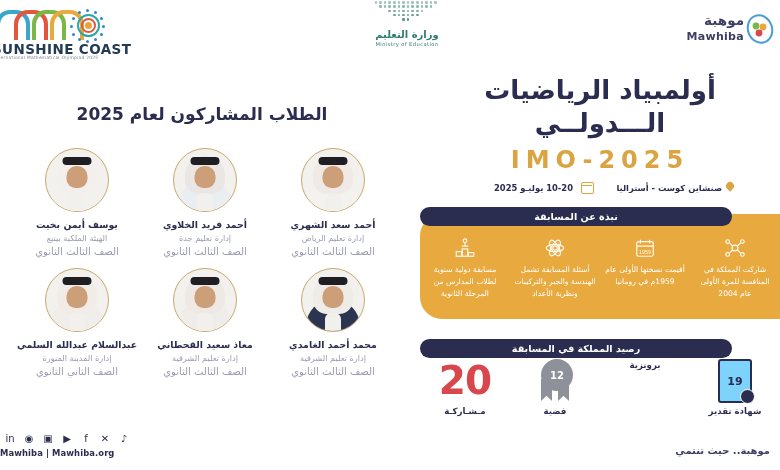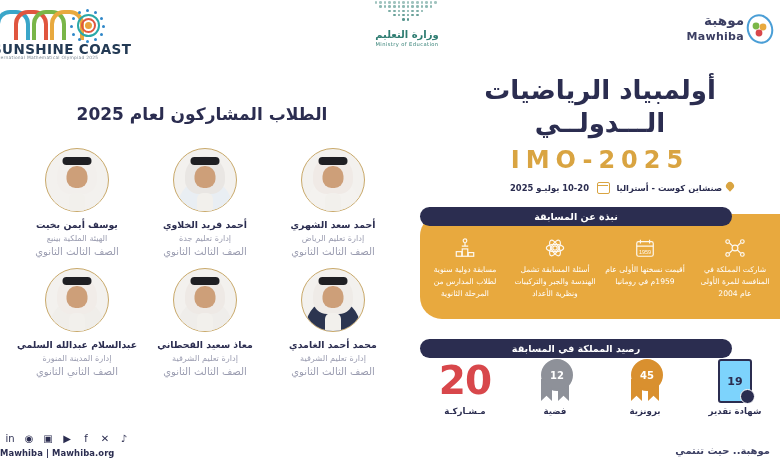--- a/index.html
+++ b/index.html
@@ -289,21 +289,21 @@
       <span>الـــدولــي</span>
     </div>
 
     <div class="imo-2025">IMO-2025</div>
 
     <div class="meta">
       <div class="meta-item" style="right:36px;top:0;">
         <span class="pin"></span>
         <span>صنشاين كوست - أستراليا</span>
       </div>
-      <div class="meta-item" style="right:160px;top:0;gap:8px;">
+      <div class="meta-item" style="right:176px;top:0;gap:8px;">
         <span class="cal"></span>
         <span>10-20 يوليـو 2025</span>
       </div>
     </div>
 
     <div class="gold-card"></div>
     <div class="pill pill-about">نبذة عن المسابقة</div>
     <div class="facts" id="factsRow">
         <div class="fact">
           <div class="ic">
@@ -358,27 +358,20 @@
         <div class="rec">
           <div class="badge">
             <div class="cert">
               <span class="n">19</span>
               <span class="seal"></span>
             </div>
           </div>
           <div class="lab">شهادة تقدير</div>
         </div>
         <div class="rec">
-          <div class="badge">
-            <div class="medal">
-              <div class="rb l" style="background:#d9902f"></div>
-              <div class="rb r" style="background:#d9902f"></div>
-              <div class="disc" style="background:#d9902f;border:2px solid #d9902f">45</div>
-            </div>
-          </div>
           <div class="lab">برونزية</div>
         </div>
         <div class="rec">
           <div class="badge">
             <div class="medal">
               <div class="rb l" style="background:#8e9199"></div>
               <div class="rb r" style="background:#8e9199"></div>
               <div class="disc" style="background:#8e9199;border:2px solid #8e9199">12</div>
             </div>
           </div>

